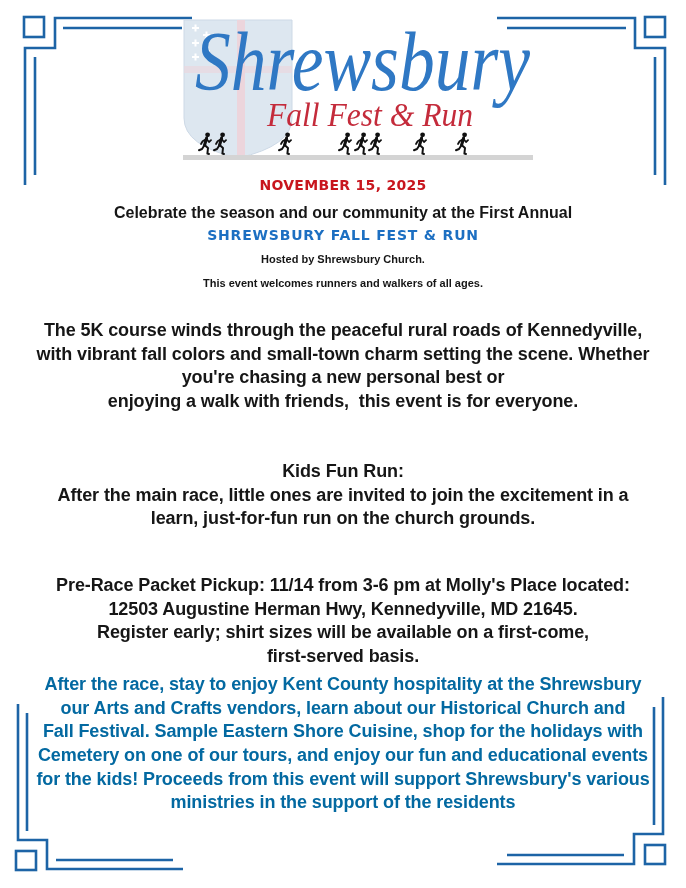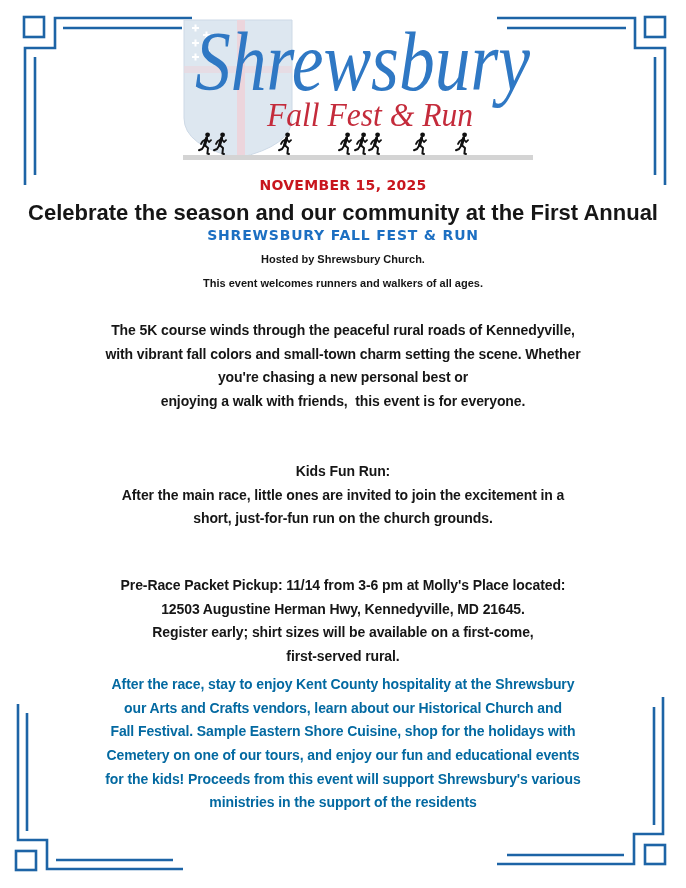--- a/index.html
+++ b/index.html
@@ -9,36 +9,36 @@
   .logo { position: absolute; left: 183px; top: 14px; width: 352px; height: 150px; }
   .block { position: absolute; left: 0; width: 686px; text-align: center; }
   .line { display: block; white-space: pre; }
   .date {
     top: 174px; line-height: 22px;
     font-family: "DejaVu Sans", sans-serif; font-weight: bold; font-size: 14px;
     letter-spacing: 0.3px; color: #c8161e;
   }
   .intro {
     top: 201px; line-height: 24px;
-    font-family: "Liberation Sans", sans-serif; font-weight: bold; font-size: 22px;
+    font-family: "Liberation Sans", sans-serif; font-weight: bold; font-size: 16px;
     color: #161616;
   }
   .event-name {
     top: 224px; line-height: 22px;
     font-family: "DejaVu Sans", sans-serif; font-weight: bold; font-size: 14px;
     letter-spacing: 0.8px; color: #1c6fc2;
   }
   .host {
     top: 248px; line-height: 23.5px;
     font-family: "Liberation Sans", sans-serif; font-weight: bold; font-size: 11px;
     color: #161616;
   }
   .body-text {
     line-height: 23.6px;
-    font-family: "Liberation Sans", sans-serif; font-weight: bold; font-size: 14px;
+    font-family: "Liberation Sans", sans-serif; font-weight: bold; font-size: 18px;
     letter-spacing: -0.1px; color: #161616;
   }
   .course { top: 319px; }
   .kids { top: 460px; }
   .pickup { top: 574px; }
   .festival { top: 673px; line-height: 23.67px; color: #0369a1; }
 </style>
 </head>
 <body>
 
@@ -125,28 +125,28 @@
 <div class="block body-text course">
   <span class="line">The 5K course winds through the peaceful rural roads of Kennedyville,</span>
   <span class="line">with vibrant fall colors and small-town charm setting the scene. Whether</span>
   <span class="line">you're chasing a new personal best or</span>
   <span class="line">enjoying a walk with friends,  this event is for everyone.</span>
 </div>
 
 <div class="block body-text kids">
   <span class="line">Kids Fun Run:</span>
   <span class="line">After the main race, little ones are invited to join the excitement in a</span>
-  <span class="line">short, just-for-fun run on the church grounds.</span>
+  <span class="line">learn, just-for-fun run on the church grounds.</span>
 </div>
 
 <div class="block body-text pickup">
   <span class="line">Pre-Race Packet Pickup: 11/14 from 3-6 pm at Molly's Place located:</span>
   <span class="line">12503 Augustine Herman Hwy, Kennedyville, MD 21645.</span>
   <span class="line">Register early; shirt sizes will be available on a first-come,</span>
-  <span class="line">first-served rural.</span>
+  <span class="line">first-served basis.</span>
 </div>
 
 <div class="block body-text festival">
   <span class="line">After the race, stay to enjoy Kent County hospitality at the Shrewsbury</span>
   <span class="line">our Arts and Crafts vendors, learn about our Historical Church and</span>
   <span class="line">Fall Festival. Sample Eastern Shore Cuisine, shop for the holidays with</span>
   <span class="line">Cemetery on one of our tours, and enjoy our fun and educational events</span>
   <span class="line">for the kids! Proceeds from this event will support Shrewsbury's various</span>
   <span class="line">ministries in the support of the residents</span>
 </div>

